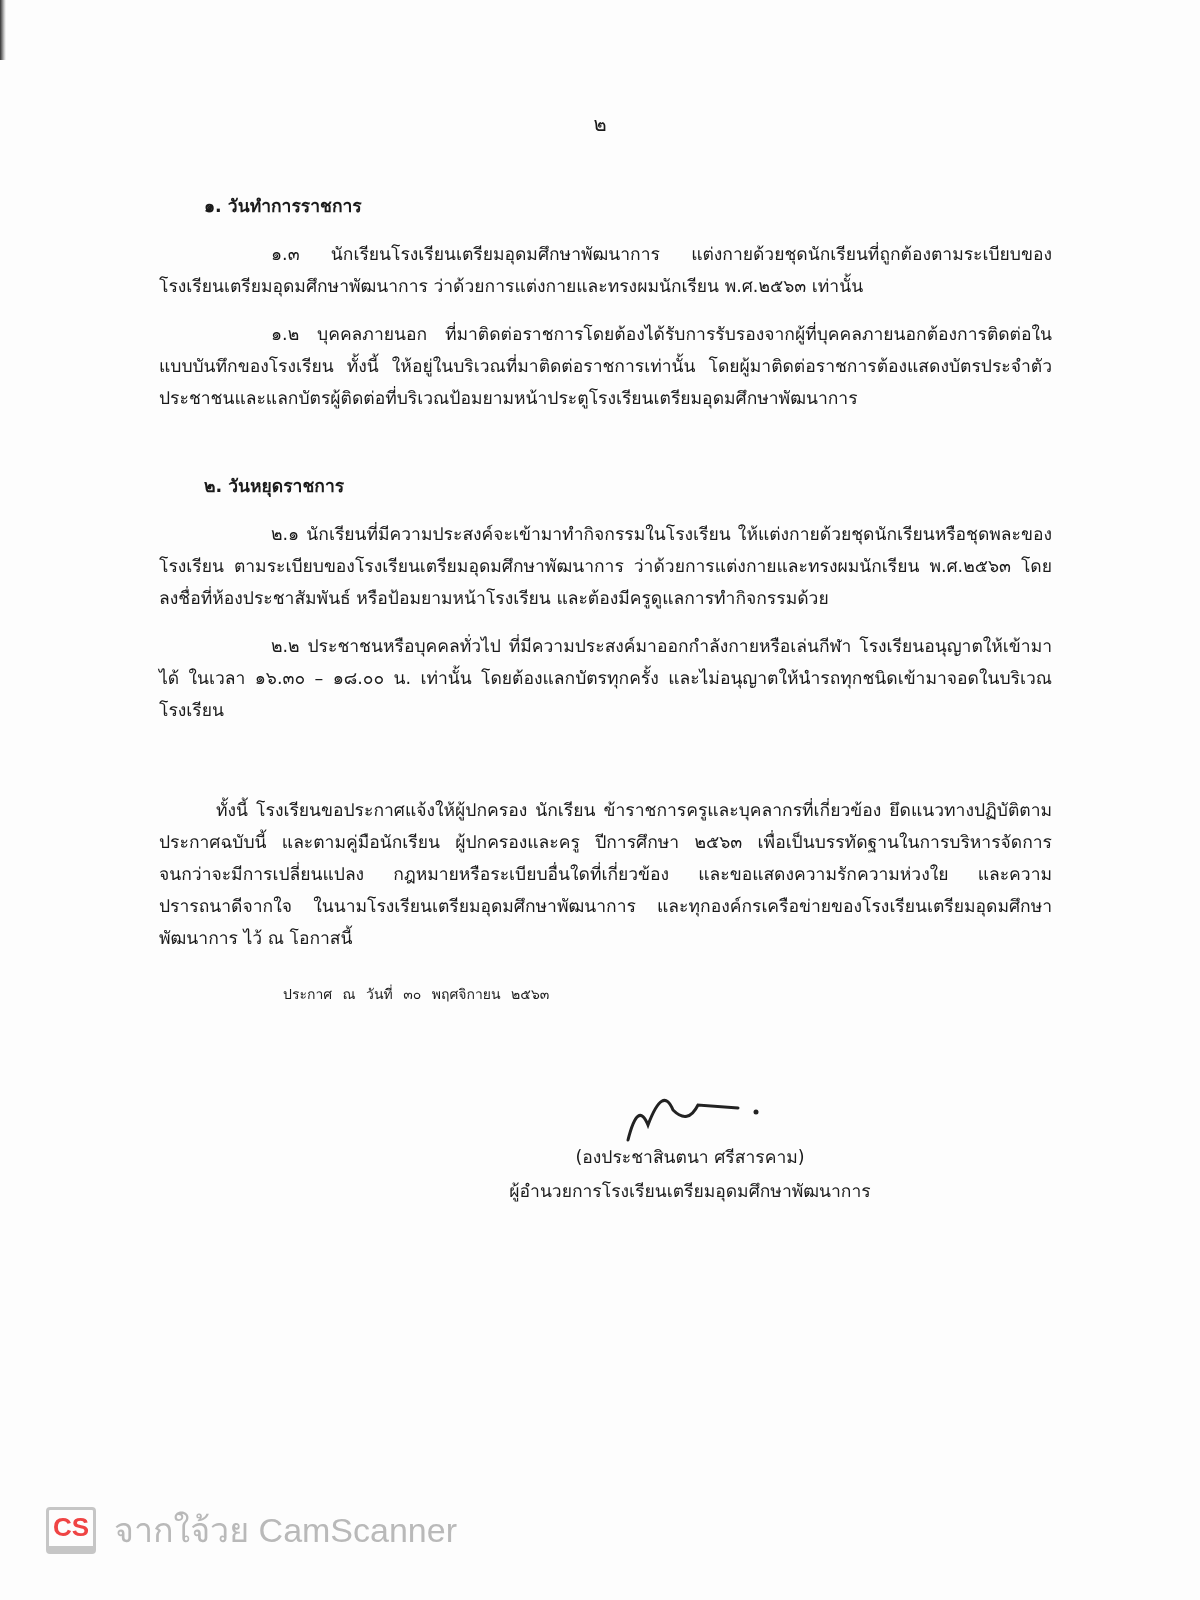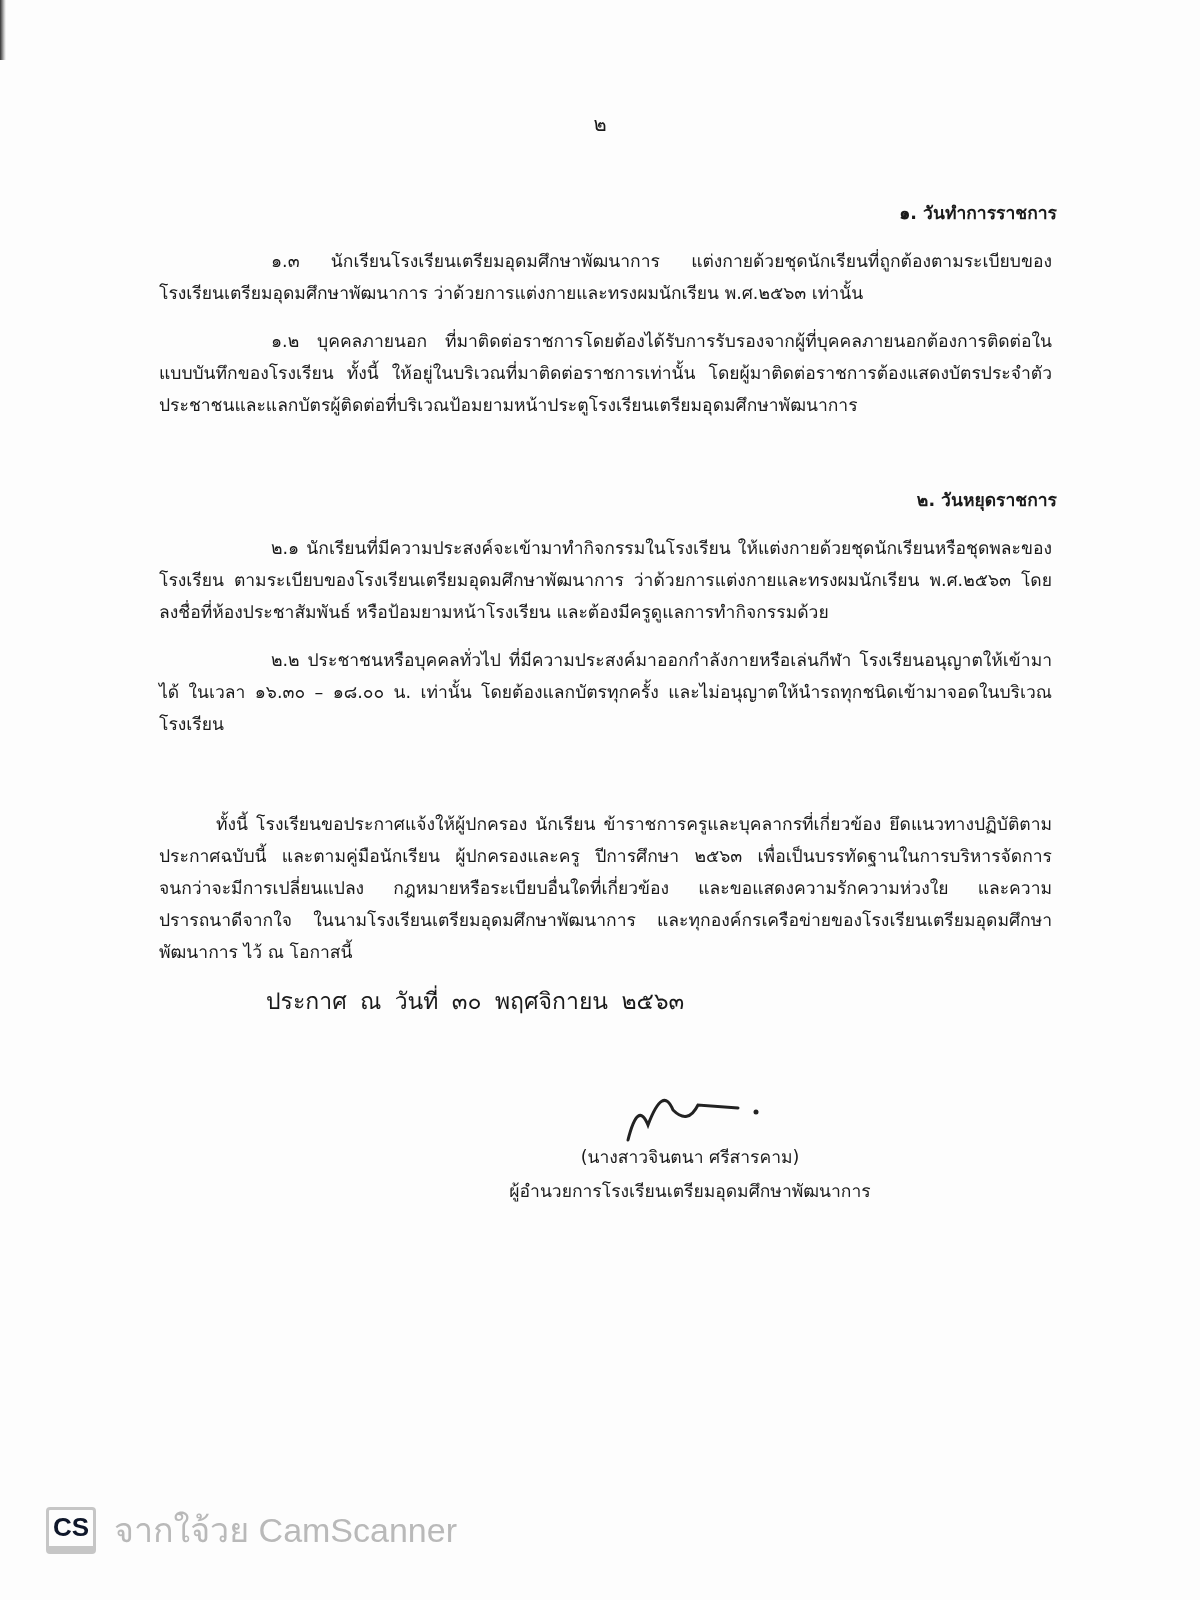--- a/index.html
+++ b/index.html
@@ -7,36 +7,36 @@
       width: 1200px; height: 1600px; background: #fdfdfd;
       position: relative; overflow: hidden;
       font-family: "DejaVu Sans", sans-serif; color: #1a1a1a;
     }
     .left-edge {
       position: absolute; left: 0; top: 0; width: 6px; height: 60px;
       background: linear-gradient(to right, #333, #ccc 70%, transparent);
     }
     .page-number { position: absolute; top: 108px; left: 0; width: 1200px; text-align: center; font-size: 20px; }
     .doc { position: absolute; left: 143px; top: 186px; width: 925px; font-size: 17.5px; line-height: 32px; }
-    .heading { font-weight: bold; padding-left: 57px; margin: 11px; text-align: right; }
+    .heading { font-weight: bold; padding-left: 57px; margin: 4px; }
     .para { margin: 16px; text-align: justify; text-align-last: left; }
     .indent { text-indent: 112px; }
     .gap { height: 36px; }
     .closing { text-indent: 57px; }
-    .date-line { position: absolute; left: 266px; top: 983px; font-size: 23px; word-spacing: 6px; }
+    .date-line { position: absolute; left: 283px; top: 983px; font-size: 14px; word-spacing: 6px; }
     .signature { position: absolute; left: 618px; top: 1070px; width: 160px; height: 80px; }
     .signer { position: absolute; left: 440px; top: 1140px; width: 500px; text-align: center; font-size: 17.5px; line-height: 34px; }
     .watermark {
       position: absolute; left: 46px; top: 1503px; display: flex; align-items: center;
       color: #b9b9b9; font-size: 34px; font-family: "Liberation Sans", sans-serif;
     }
     .cs-logo {
       width: 50px; height: 47px; border: 3px solid #c6c6c6; border-bottom-width: 8px;
       border-radius: 4px; display: flex; align-items: center; justify-content: center;
-      font-size: 26px; font-weight: bold; color: #0f172a; margin-right: 18px; box-sizing: border-box;
+      font-size: 26px; font-weight: bold; color: #ef4444; margin-right: 18px; box-sizing: border-box;
     }
   </style>
 </head>
 <body>
 
 <div class="left-edge"></div>
 
 <div class="page-number">๒</div>
 
 <div class="doc">
@@ -52,20 +52,20 @@
 </div>
 
 <div class="date-line">ประกาศ ณ  วันที่   ๓๐   พฤศจิกายน  ๒๕๖๓</div>
 
 <svg class="signature" viewBox="0 0 160 80">
   <path d="M10 70 Q20 30 30 55 Q45 15 55 40 Q70 55 80 35 L120 38" fill="none" stroke="#222" stroke-width="3" stroke-linecap="round"></path>
   <circle cx="138" cy="42" r="2.5" fill="#222"></circle>
 </svg>
 
 <div class="signer">
-  <div>(นางสาวจินตนา   ศรีสารคาม)</div>
+  <div>(องประชาสินตนา   ศรีสารคาม)</div>
   <div>ผู้อำนวยการโรงเรียนเตรียมอุดมศึกษาพัฒนาการ</div>
 </div>
 
 <div class="watermark">
   <div class="cs-logo">CS</div>
   <span>จากใจ้วย CamScanner</span>
 </div>
 
 </body></html>

